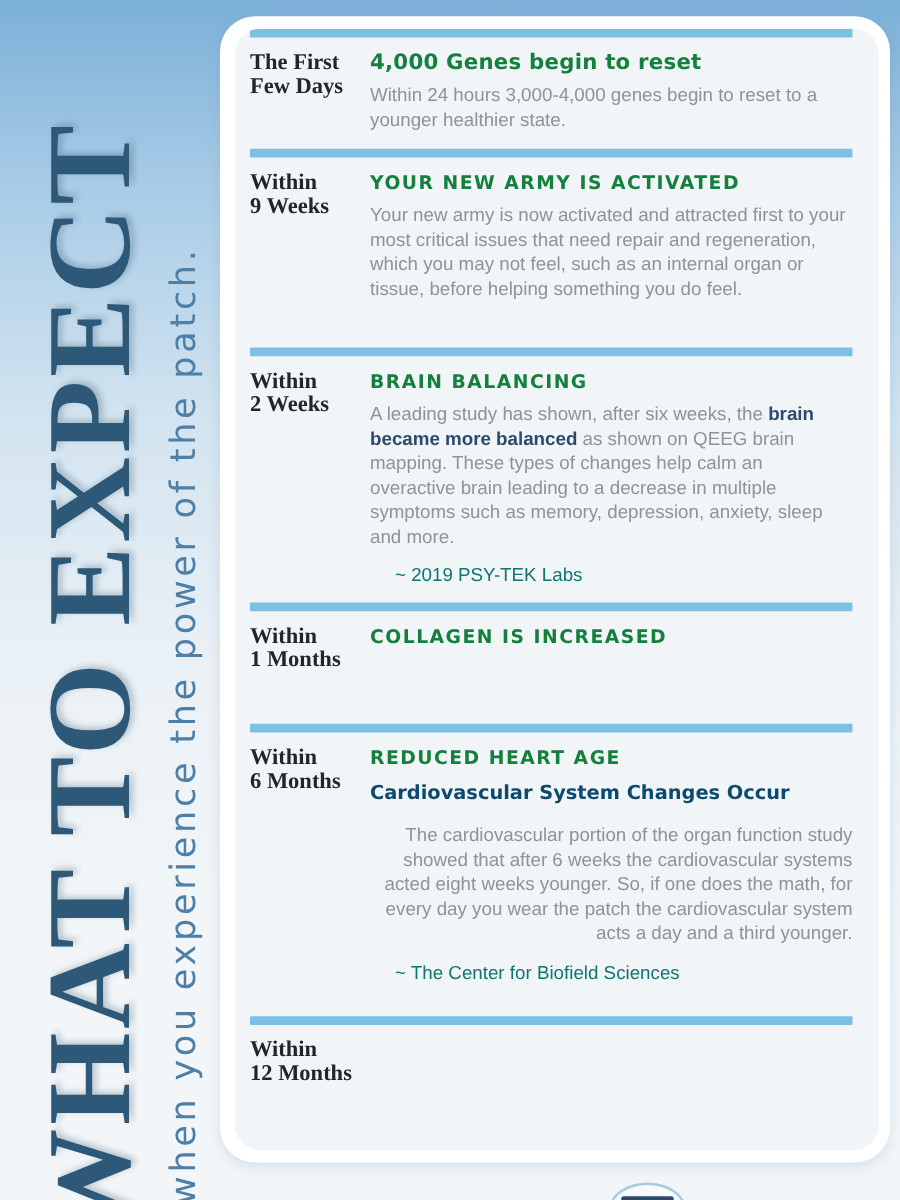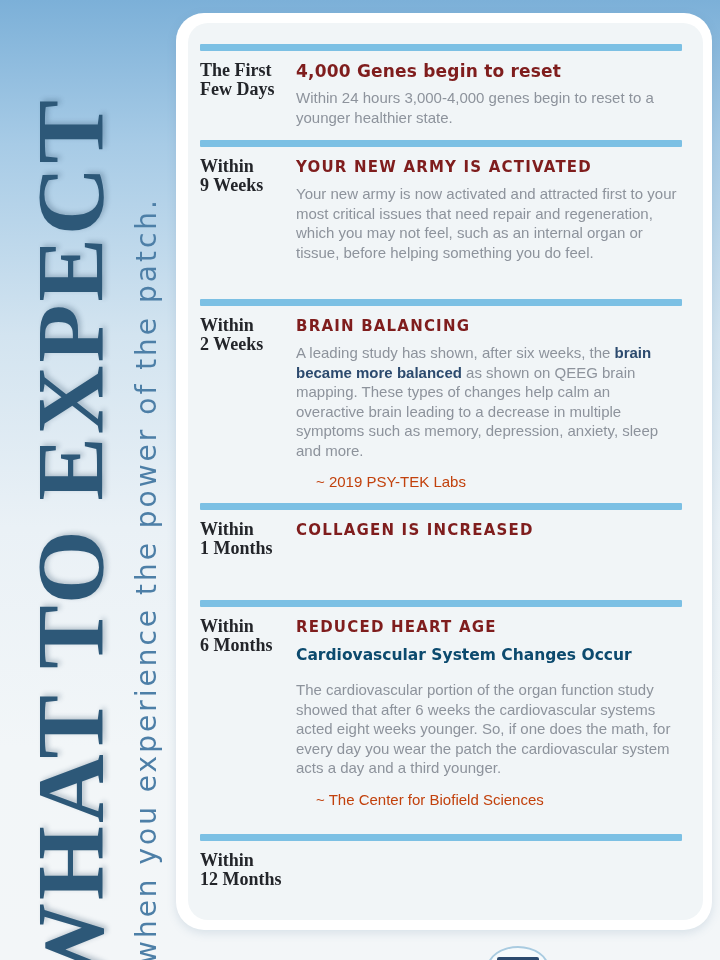--- a/index.html
+++ b/index.html
@@ -20,41 +20,41 @@
     transform-origin:0 0;transform:rotate(-90deg);white-space:nowrap;
     font-family:"DejaVu Sans",sans-serif;font-size:28px;letter-spacing:3px;color:#4d7fa7;
   }
   
   .card{
     position:absolute;left:176px;top:13px;width:536px;height:917px;
     background:#ffffff;border-radius:28px;box-shadow:0 3px 10px rgba(90,130,160,.18);
   }
   .panel{
     position:absolute;left:12px;top:10px;width:515px;height:897px;box-sizing:border-box;
-    background:#f1f5f7;border-radius:20px;padding-top:21px;overflow:hidden;
+    background:#f1f5f7;border-radius:20px;overflow:hidden;
   }
   .section{box-sizing:border-box;}
   .s1{height:96px}.s2{height:159px}.s3{height:204px}.s4{height:97px}.s5{height:234px}.s6{height:86px}
   .bar{height:7px;margin:0 21px 0 12px;background:#7cc0e4;border-radius:1px;}
   .row{display:flex;margin:10px 21px 0 12px;}
   .time{
     width:96px;flex:none;
     font-family:"Liberation Serif",serif;font-weight:bold;font-size:18px;line-height:19px;color:#23252a;
   }
   .content{flex:1;min-width:0;}
   .heading{
     font-family:"DejaVu Sans",sans-serif;font-weight:bold;
-    color:#7f1d1d;font-size:15px;letter-spacing:1.2px;line-height:20px;
+    color:#15803d;font-size:15px;letter-spacing:1.2px;line-height:20px;
   }
   .h-sentence{font-size:17px;letter-spacing:0.2px;}
   .body{margin:7px 0 0 0;font-size:15px;line-height:19.5px;color:#8d939c;}
   .body-bold{color:#2c4a6e;font-weight:bold;}
   .subheading{margin-top:9px;font-family:"DejaVu Sans",sans-serif;font-weight:bold;font-size:15.5px;color:#0c4a6e;}
-  .s5 .body{margin-top:16px;}
-  .citation{margin:13px 0 0 20px;font-size:15px;color:#c2410c;}
+  .s5 .body{margin-top:16px;text-align:right;}
+  .citation{margin:13px 0 0 20px;font-size:15px;color:#0f766e;}
   
   .logo{
     position:absolute;left:487px;top:946px;width:62px;height:44px;
     border:2px solid #a9cbe0;border-radius:50%;background:#f6fafc;box-sizing:border-box;
   }
   .logo-blob{position:absolute;left:8px;top:9px;width:42px;height:12px;background:#2c4a6e;border-radius:2px;}
 </style>
 </head>
 <body>
 

